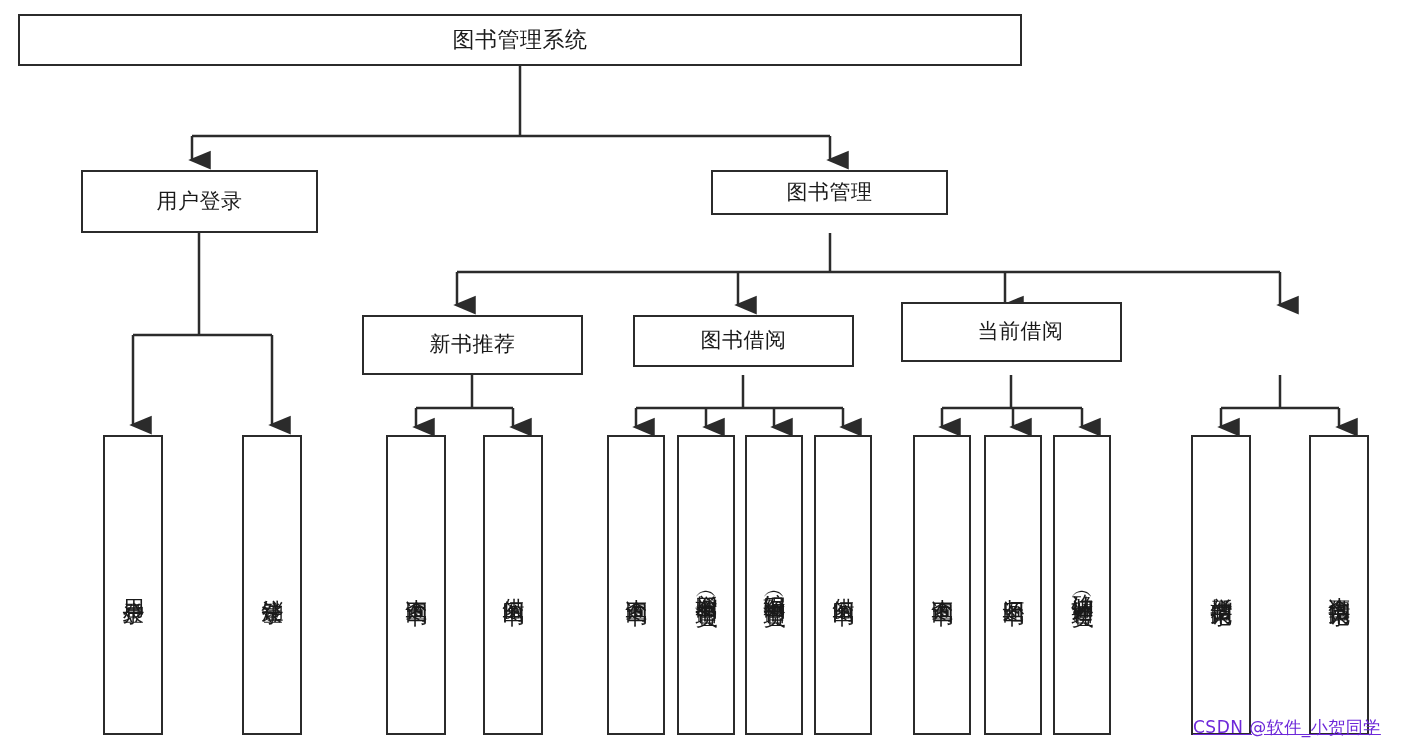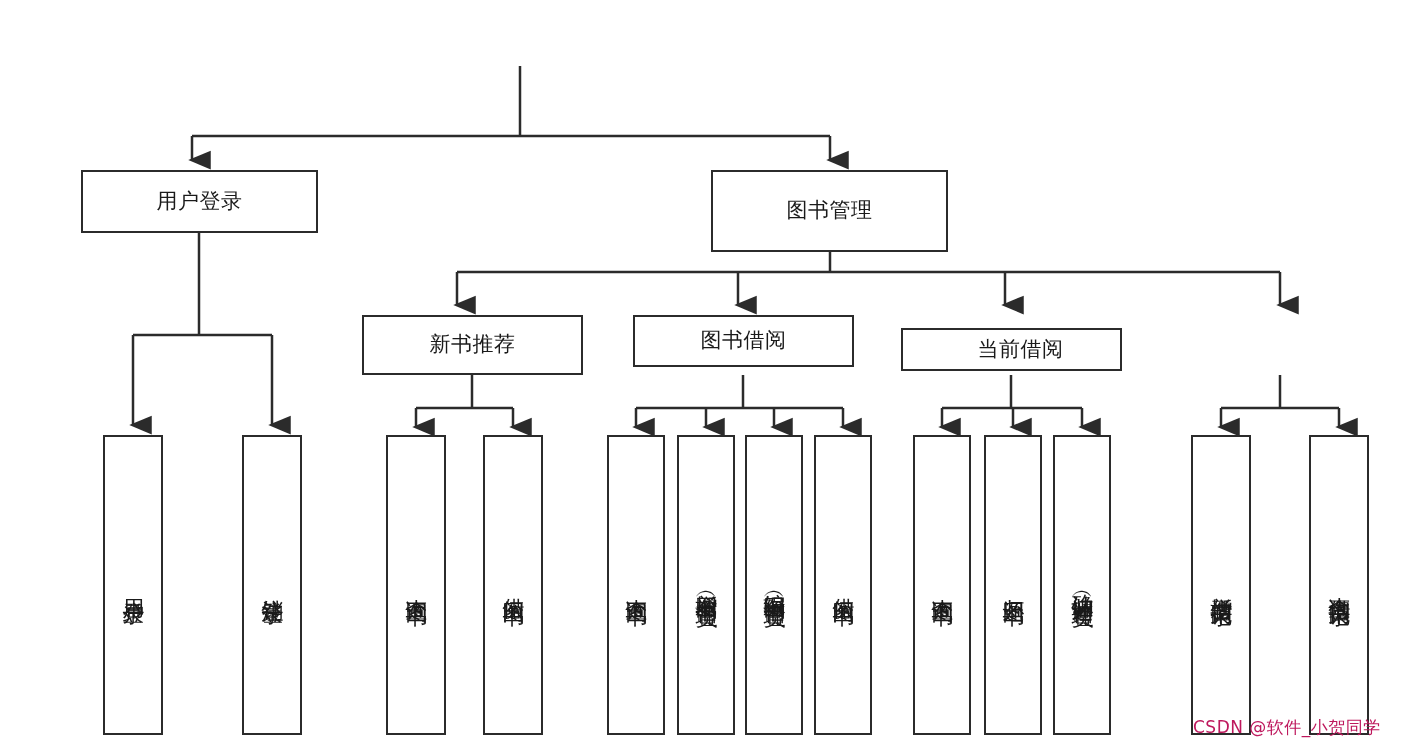--- a/index.html
+++ b/index.html
@@ -55,24 +55,25 @@
   }
   .node-v .vtext {
     writing-mode: vertical-rl;
     text-orientation: upright;
     display: block;
     max-height: 100%;
   }
   .watermark {
     position: absolute;
     font-size: 17px;
-    color: #be185d;
+    color: #6d28d9;
     letter-spacing: 0.5px;
     white-space: nowrap;
     user-select: none;
+    text-decoration: underline;
   }
 </style>
 </head>
 <body>
 
 <div id="canvas">
 
   <svg id="wires" viewBox="0 0 1405 747" xmlns="http://www.w3.org/2000/svg">
     <defs>
       <marker id="arrow" viewBox="0 0 12 12" refX="6" refY="10" markerWidth="9" markerHeight="9" orient="auto-start-reverse">
@@ -116,35 +117,38 @@
       <path d="M 1013 408 L 1013 427" marker-end="url(#arrow)"></path>
       <path d="M 1082 408 L 1082 427" marker-end="url(#arrow)"></path>
 
       <path d="M 1280 375 L 1280 408"></path>
       <path d="M 1221 408 L 1339 408"></path>
       <path d="M 1221 408 L 1221 427" marker-end="url(#arrow)"></path>
       <path d="M 1339 408 L 1339 427" marker-end="url(#arrow)"></path>
     </g>
   </svg>
 
+  <div class="node node-h node-root" style="left:18px; top:14px; width:1004px; height:52px;">
+    <span>图书管理系统</span>
+  </div>
 
   <div class="node node-h" style="left:81px; top:170px; width:237px; height:63px;">
     <span>用户登录</span>
   </div>
-  <div class="node node-h" style="left:711px; top:170px; width:237px; height:82px;">
+  <div class="node node-h" style="left:711px; top:170px; width:237px; height:45px;">
     <span>图书管理</span>
   </div>
 
   <div class="node node-h" style="left:362px; top:315px; width:221px; height:60px;">
     <span>新书推荐</span>
   </div>
   <div class="node node-h" style="left:633px; top:315px; width:221px; height:52px;">
     <span>图书借阅</span>
   </div>
-  <div class="node node-h" style="left:901px; top:328px; width:221px; height:43px;padding-left:18px;">
+  <div class="node node-h" style="left:901px; top:302px; width:221px; height:60px;padding-left:18px;">
     <span>当前借阅</span>
   </div>
 
   <div class="node node-v" style="left:103px; top:435px; width:60px; height:300px;">
     <span class="vtext">用户登录</span>
   </div>
   <div class="node node-v" style="left:242px; top:435px; width:60px; height:300px;">
     <span class="vtext">注销登录</span>
   </div>
 

